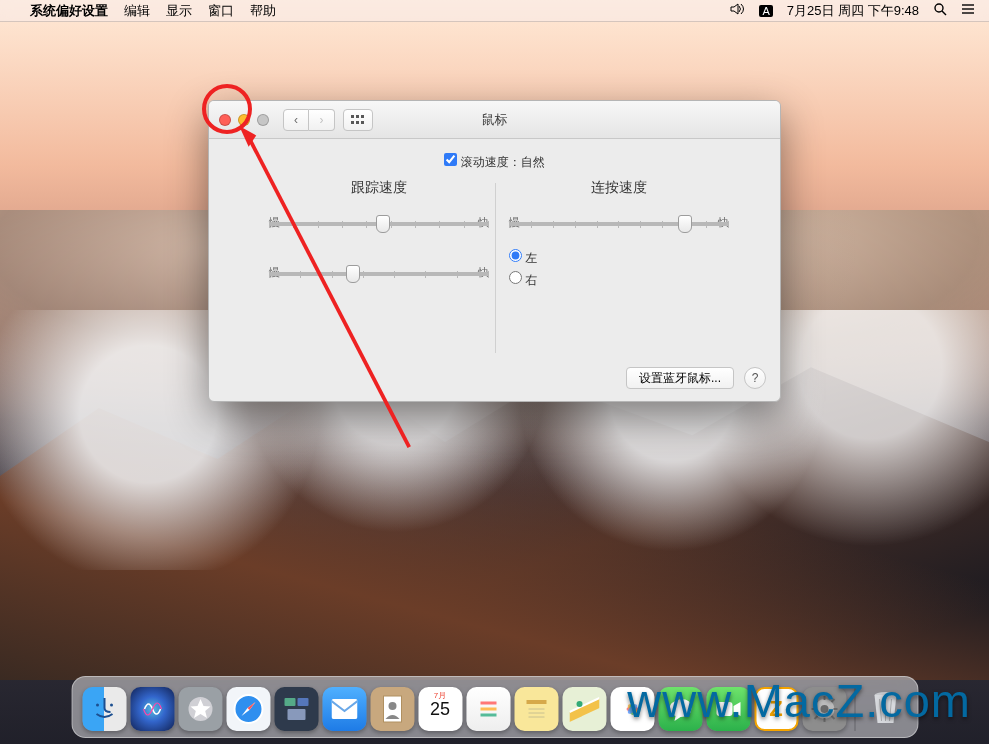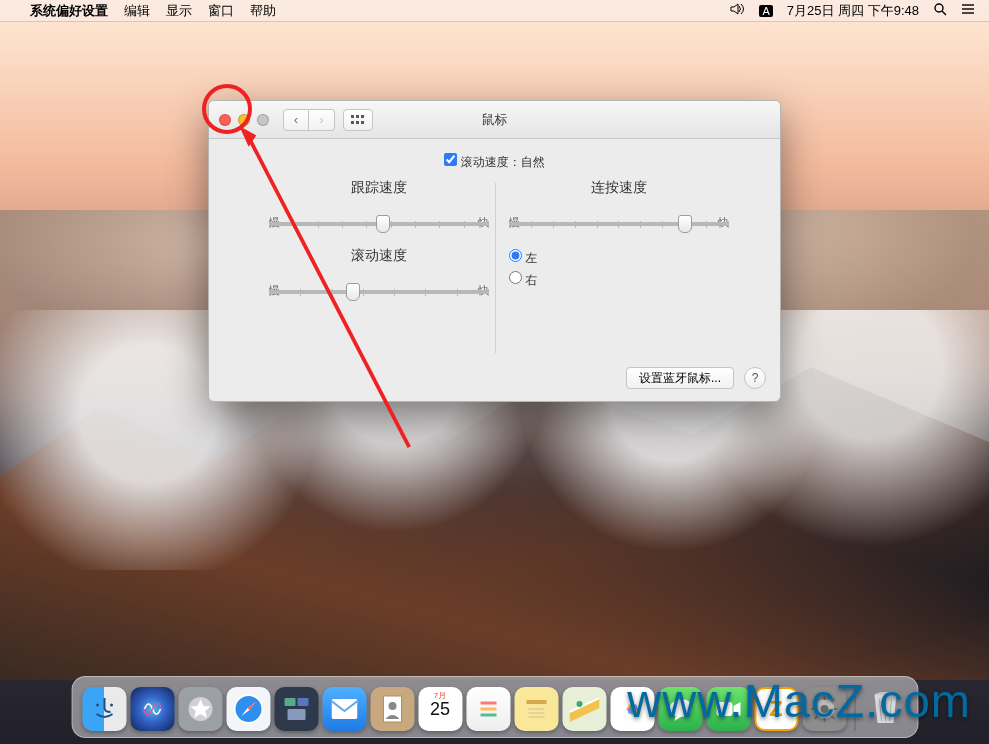--- a/index.html
+++ b/index.html
@@ -222,21 +222,20 @@
           </div>
         <div class="sliderthumb" style="left:52%;"></div>
         <div class="labpair">
             <span>慢</span>
             <span>快</span>
           </div>
       </div>
     </div>
 
     <div class="settinggroup sg2">
-      <div class="lbl">滚动速度</div>
       <div class="sliderwrap">
         <div class="slidertrack"></div>
         <div class="sliderticks">
             <span></span>
             <span></span>
             <span></span>
             <span></span>
             <span></span>
             <span></span>
             <span></span>

